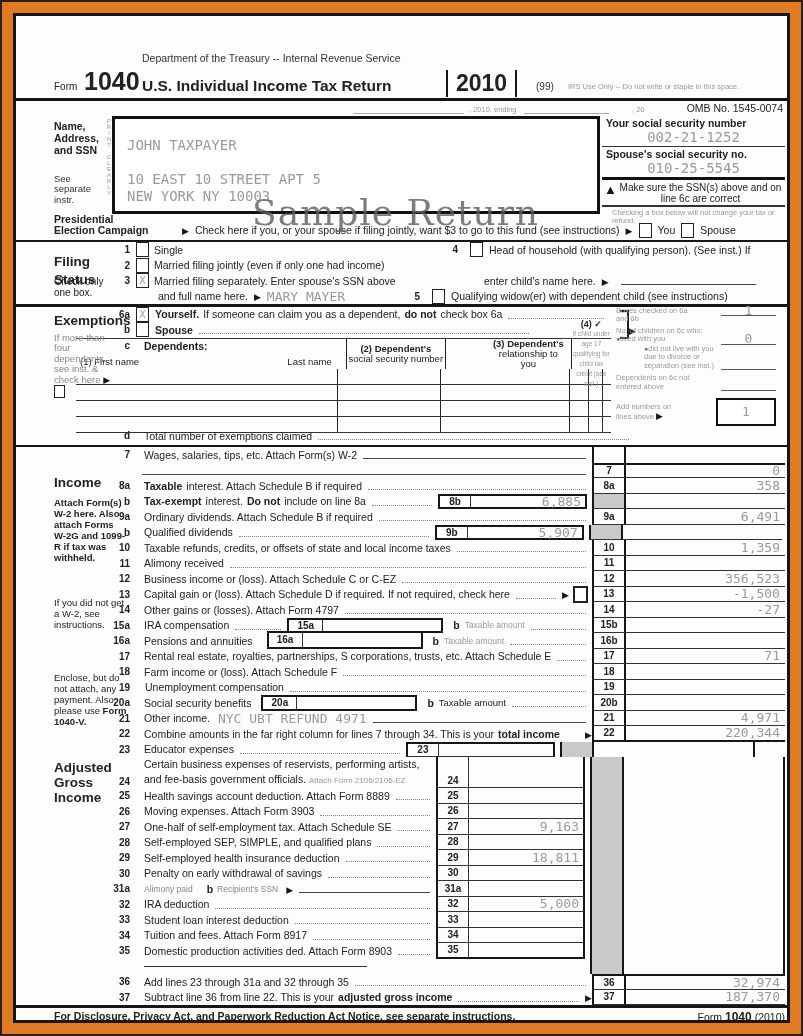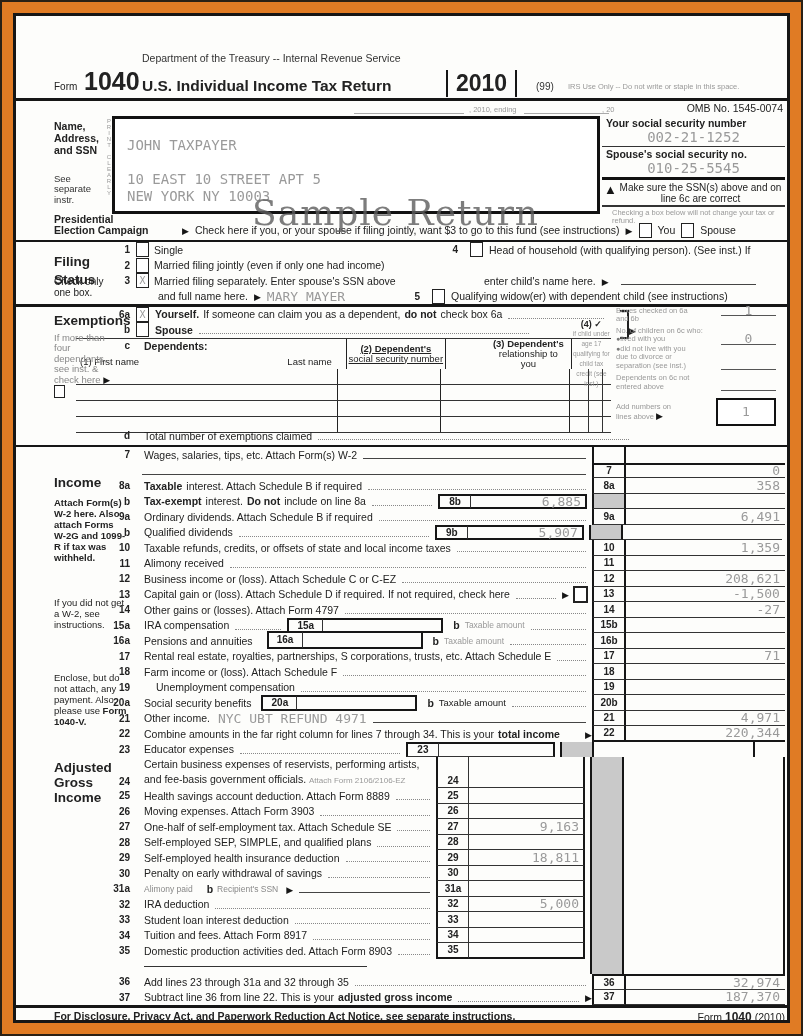--- a/index.html
+++ b/index.html
@@ -22,21 +22,21 @@
   .hdr .dept{position:absolute;left:88px;top:12px;font-size:10.5px;color:#333;}
   .hdr .title{position:absolute;left:88px;bottom:3px;font-size:15.5px;font-weight:bold;color:#222;}
   .hdr .yr{position:absolute;left:392px;bottom:1px;font-size:23px;font-weight:bold;color:#222;padding:0 8px;border-left:2.5px solid #161616;border-right:2.5px solid #161616;}
   .hdr .c99{position:absolute;left:482px;bottom:6px;font-size:10px;color:#333;}
   .hdr .irsuse{position:absolute;left:514px;bottom:7px;font-size:7.5px;color:#999;}
   .rule{height:2.5px;background:#161616;}
 
   .yearline{position:relative;height:14px;margin:1px 2px 0 38px;font-size:7.5px;color:#999;}
   .yearline .t1{position:absolute;left:70px;top:14px;}
   .yearline .t2{position:absolute;left:415px;top:3px;}
-  .yearline .t3{position:absolute;left:548px;top:3px;}
+  .yearline .t3{position:absolute;left:578px;top:3px;}
   .yearline .omb{position:absolute;right:2px;top:0;font-size:10.5px;color:#222;}
   .yearline .ul{position:absolute;bottom:2px;border-bottom:1px solid #aaa;height:1px;}
 
   
   .nameblk{position:relative;height:97px;margin-left:38px;margin-right:2px;}
   .nb-left{position:absolute;left:0;top:4px;width:52px;font-size:10.5px;font-weight:bold;color:#222;line-height:12px;}
   .nb-see{position:absolute;left:0;top:58px;width:52px;font-size:9.5px;color:#333;line-height:10.5px;}
   .vert{position:absolute;left:52px;top:2px;writing-mode:vertical-rl;text-orientation:upright;font-size:6px;color:#999;letter-spacing:0px;height:92px;}
   .bigbox{position:absolute;left:58px;top:0;width:482px;height:92px;border:3px solid #111;background:#fff;}
   .bigbox .nm{position:absolute;left:12px;top:18px;font-size:14px;}
@@ -84,21 +84,21 @@
   .wm{position:absolute;left:236px;top:176px;z-index:6;font-family:"DejaVu Serif","Liberation Serif",serif;font-size:36px;color:#5d5d5d;opacity:.8;letter-spacing:1px;pointer-events:none;}
 
   
   .ex-noteswrap{position:absolute;left:600px;top:0;width:160px;z-index:2;font-size:7.5px;color:#999;line-height:8.5px;}
   .exval{font-family:"DejaVu Sans Mono","Liberation Mono",monospace;color:#9a9a9a;font-size:13px;}
   .exul{border-bottom:1.2px solid #555;}
   .addbox{width:56px;height:24px;border:2.5px solid #111;display:flex;align-items:center;justify-content:center;background:#fff;}
   .deptable{position:absolute;left:60px;top:30px;width:535px;border-top:1.5px solid #333;}
   .dtr{display:flex;height:15px;border-bottom:1.2px solid #333;}
   .dtc1{width:282px;border-right:1.5px solid #222;}
-  .dtc2{width:110px;border-right:1.5px solid #222;text-decoration:underline;}
+  .dtc2{width:110px;border-right:1.5px solid #222;}
   .dtc3{width:95px;border-right:1.5px solid #222;padding-left:40px;}
   .dtc4{width:44px;display:flex;}
   .dtc4 .cbx{width:13px;margin-left:18px;border-left:1.2px solid #333;border-right:1.2px solid #333;height:100%;}
   .dhead{display:flex;font-size:9.5px;color:#222;text-align:center;line-height:10px;height:30px;}
   .dhead>div{display:flex;flex-direction:column;justify-content:center;}
   .brk{position:absolute;left:604px;top:3px;width:7px;height:25px;border-top:2.5px solid #222;border-right:2.5px solid #222;border-bottom:2.5px solid #222;}
   .brk-arr{position:absolute;left:613px;top:13px;}
 
   
   .ibn{width:33px;justify-content:center;font-weight:bold;font-size:10px;border:2px solid #161616;border-right:1px solid #333;}
@@ -331,21 +331,21 @@
      <div class="ex-noteswrap">
        <div style="display:flex;justify-content:space-between;align-items:flex-start;">
          <span style="width:72px">Boxes checked on 6a and 6b</span>
          <span class="exval exul" style="width:55px;text-align:center">1</span>
        </div>
        <div style="margin-top:3px">No. of children on 6c who:</div>
        <div style="display:flex;justify-content:space-between;align-items:flex-start;">
          <span class="bullet" style="width:72px">lived with you</span>
          <span class="exval exul" style="width:55px;text-align:center">0</span>
        </div>
-       <div style="display:flex;justify-content:space-between;align-items:flex-end;">
+       <div style="display:flex;justify-content:space-between;align-items:flex-end;margin-left:28px;">
          <span class="bullet" style="width:72px">did not live with you due to divorce or separation (see inst.)</span>
          <span class="exul" style="width:55px"></span>
        </div>
        <div style="display:flex;justify-content:space-between;align-items:flex-end;margin-top:4px">
          <span style="width:78px">Dependents on 6c not entered above</span>
          <span class="exul" style="width:55px"></span>
        </div>
        <div style="display:flex;justify-content:space-between;align-items:center;margin-top:7px">
          <span style="width:72px"><span>Add numbers on lines above</span> <span class="arr"></span></span>
          <span class="addbox">
@@ -425,21 +425,21 @@
        <span class="lbl" style="margin-left:8px">Alimony received</span>
        <span class="dots"></span>
        <span class="cell rn">11</span>
        <span class="cell rv mono"></span>
      </div>
      <div class="fr">
        <span class="ln">12</span>
        <span class="lbl" style="margin-left:8px">Business income or (loss). Attach Schedule C or C-EZ</span>
        <span class="dots"></span>
        <span class="cell rn">12</span>
-       <span class="cell rv mono">208,621</span>
+       <span class="cell rv mono">356,523</span>
      </div>
      <div class="fr">
        <span class="ln">13</span>
        <span class="lbl" style="margin-left:8px">Capital gain or (loss). Attach Schedule D if required. If not required, check here</span>
        <span class="dots" style="max-width:40px"></span>
        <span class="arr"></span>
        <span class="cb" style="margin:0 4px;border-width:2px"></span>
        <span class="cell rn">13</span>
        <span class="cell rv mono">-1,500</span>
      </div>
@@ -483,21 +483,21 @@
      </div>
      <div class="fr">
        <span class="ln">18</span>
        <span class="lbl" style="margin-left:8px">Farm income or (loss). Attach Schedule F</span>
        <span class="dots"></span>
        <span class="cell rn">18</span>
        <span class="cell rv mono"></span>
      </div>
      <div class="fr">
        <span class="ln">19</span>
-       <span class="lbl" style="margin-left:20px">Unemployment compensation</span>
+       <span class="lbl" style="margin-left:9px">Unemployment compensation</span>
        <span class="dots"></span>
        <span class="cell rn">19</span>
        <span class="cell rv mono"></span>
      </div>
      <div class="fr">
        <span class="ln">20a</span>
        <span class="lbl" style="margin-left:8px">Social security benefits</span>
        <span class="fill" style="max-width:10px"></span>
        <span class="cell ibn">20a</span>
        <span class="cell ibv mono"></span>

